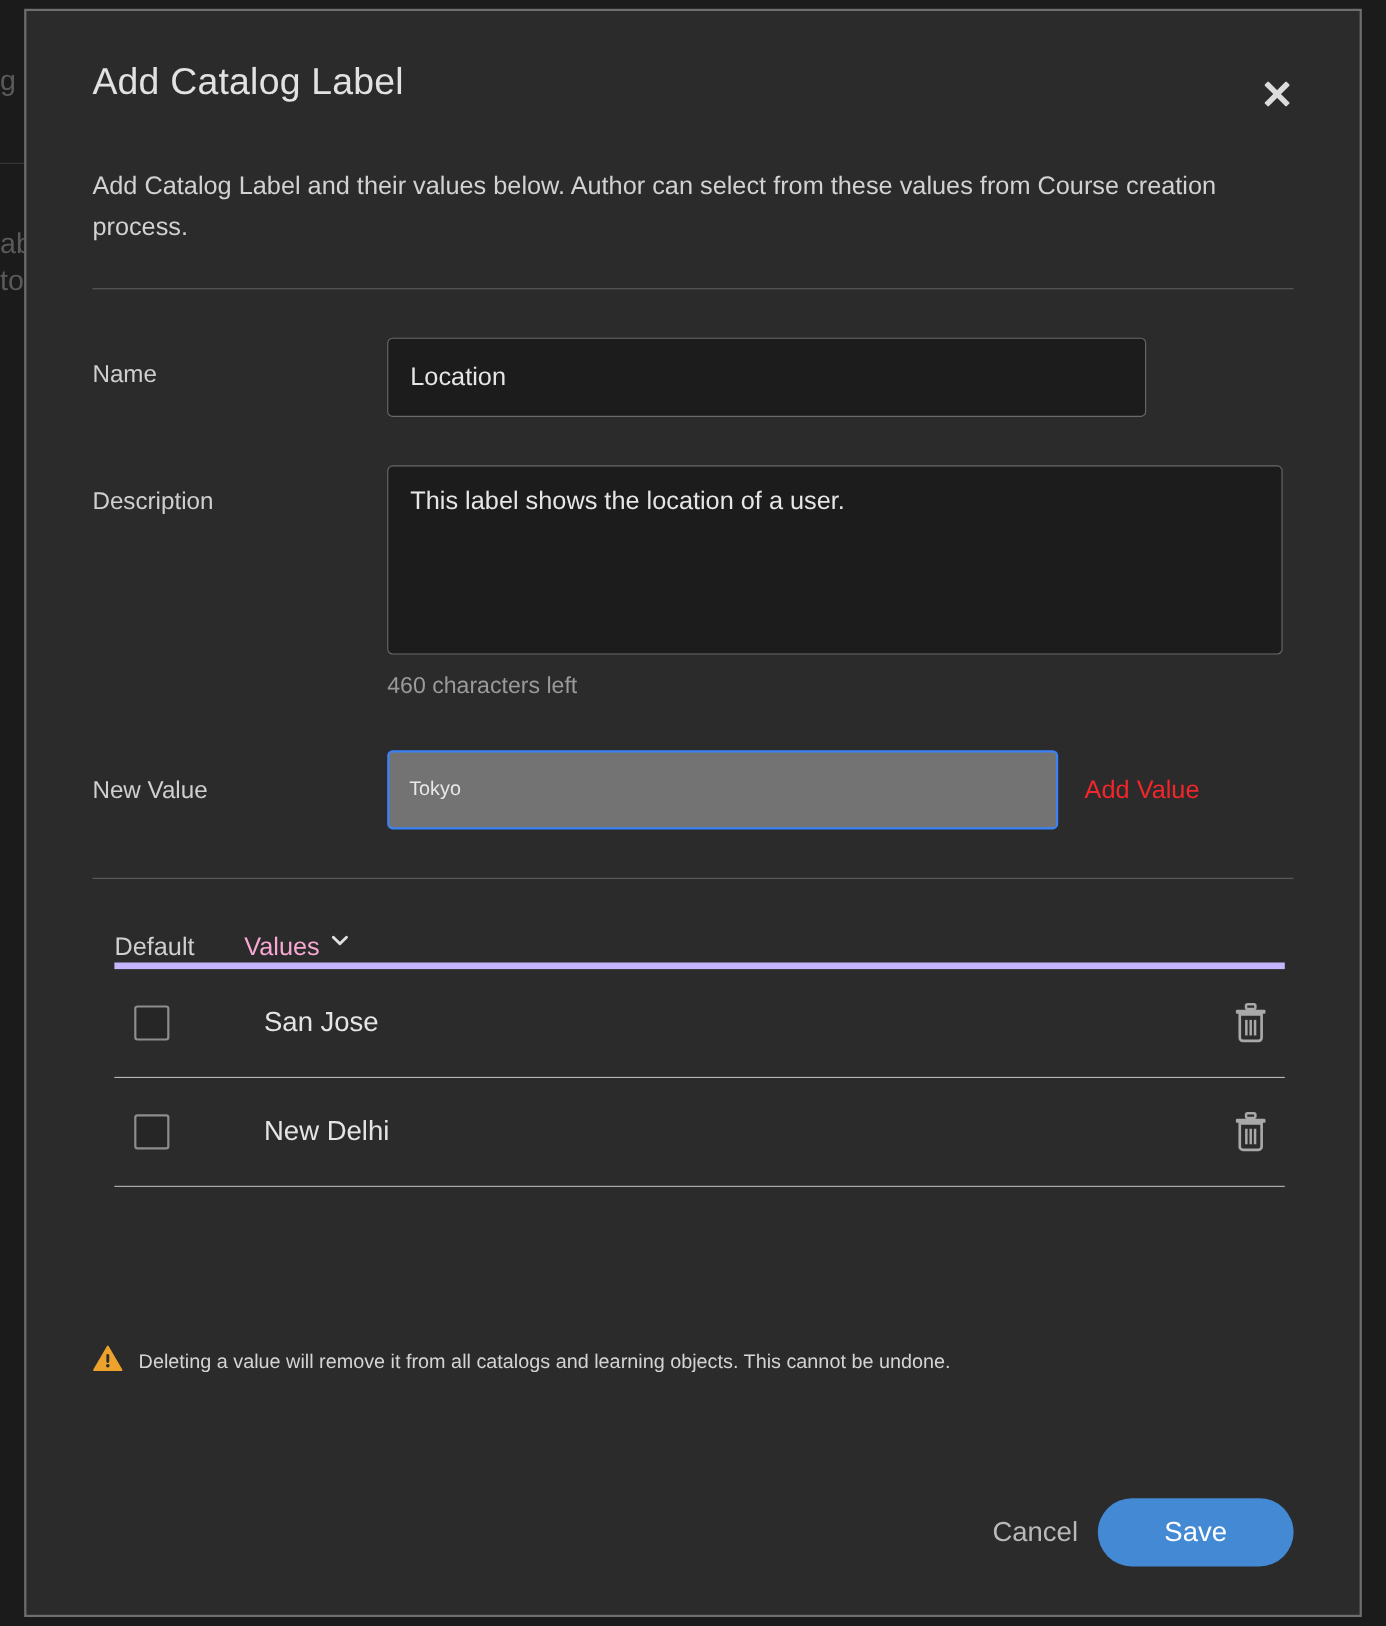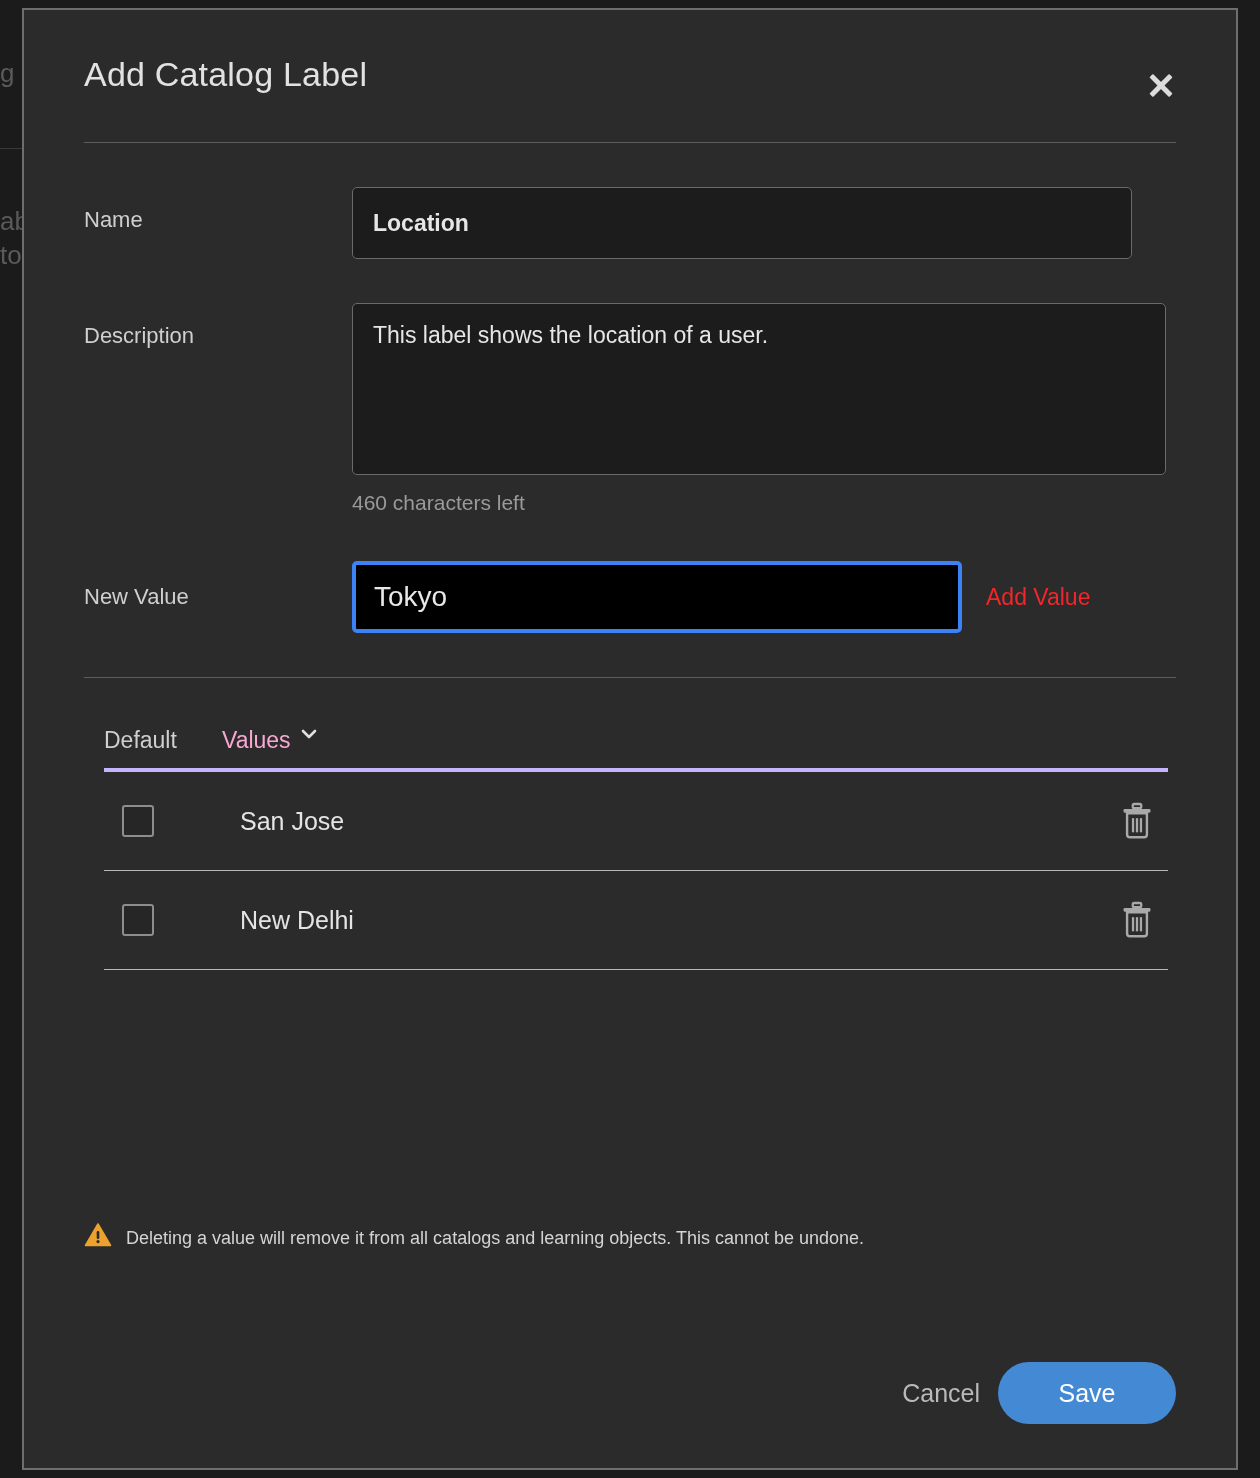--- a/index.html
+++ b/index.html
@@ -122,29 +122,29 @@
     width: 268px;
     flex: 0 0 268px;
     font-size: 22px;
     color: #cfcfcf;
     font-weight: 300;
     padding-top: 20px;
   }
   .field-col { flex: 1; }
 
   .text-input {
-    width: 780px;
+    width: 690px;
     height: 72px;
     background: #1c1c1c;
     border: 1px solid #6a6a6a;
     border-radius: 5px;
     color: #e6e6e6;
     font-family: "Liberation Sans", sans-serif;
     font-size: 23px;
-    font-weight: 700;
+    font-weight: 400;
     padding: 0 20px;
     outline: none;
   }
 
   .textarea-input {
     width: 814px;
     height: 172px;
     background: #1c1c1c;
     border: 1px solid #6a6a6a;
     border-radius: 5px;
@@ -167,26 +167,26 @@
 
   
   .newvalue-row {
     display: flex;
     align-items: center;
     margin-top: 46px;
   }
   .newvalue-input {
     width: 610px;
     height: 72px;
-    background: #000000;
-    border: 4px solid #3b82f6;
+    background: #737373;
+    border: 2px solid #3b82f6;
     border-radius: 5px;
     color: #e8e8e8;
     font-family: "Liberation Sans", sans-serif;
-    font-size: 28px;
+    font-size: 18px;
     font-weight: 300;
     padding: 0 18px;
     outline: none;
     caret-color: #ffffff;
   }
   .add-value-link {
     margin-left: 24px;
     font-size: 23px;
     color: #f2262b;
     cursor: pointer;
@@ -201,23 +201,21 @@
   }
 
   
   .values-table {
     margin-top: 48px;
     margin-left: 20px;
     margin-right: 8px;
   }
   .vt-head {
     display: flex;
-    align-items: flex-end;
-    padding-bottom: 14px;
-    border-bottom: 4px solid #c4b5fd;
+    border-bottom: 6px solid #c4b5fd;
   }
   .vt-col-default {
     width: 118px;
     flex: 0 0 118px;
     font-size: 23px;
     color: #cfcfcf;
     font-weight: 300;
   }
   .vt-col-values {
     font-size: 23px;
@@ -333,20 +331,21 @@
 </div>
 
 <div id="modal">
   <div class="modal-inner">
 
     <div class="modal-header">
       <div class="modal-title">Add Catalog Label</div>
       <div class="close-btn"></div>
     </div>
 
+    <div class="modal-subtitle">Add Catalog Label and their values below. Author can select from these values from Course creation process.</div>
 
     <div class="divider"></div>
 
     <div class="form-row">
       <div class="form-label">Name</div>
       <div class="field-col">
         <input class="text-input" type="text" value="Location" style="">
       </div>
     </div>
 

